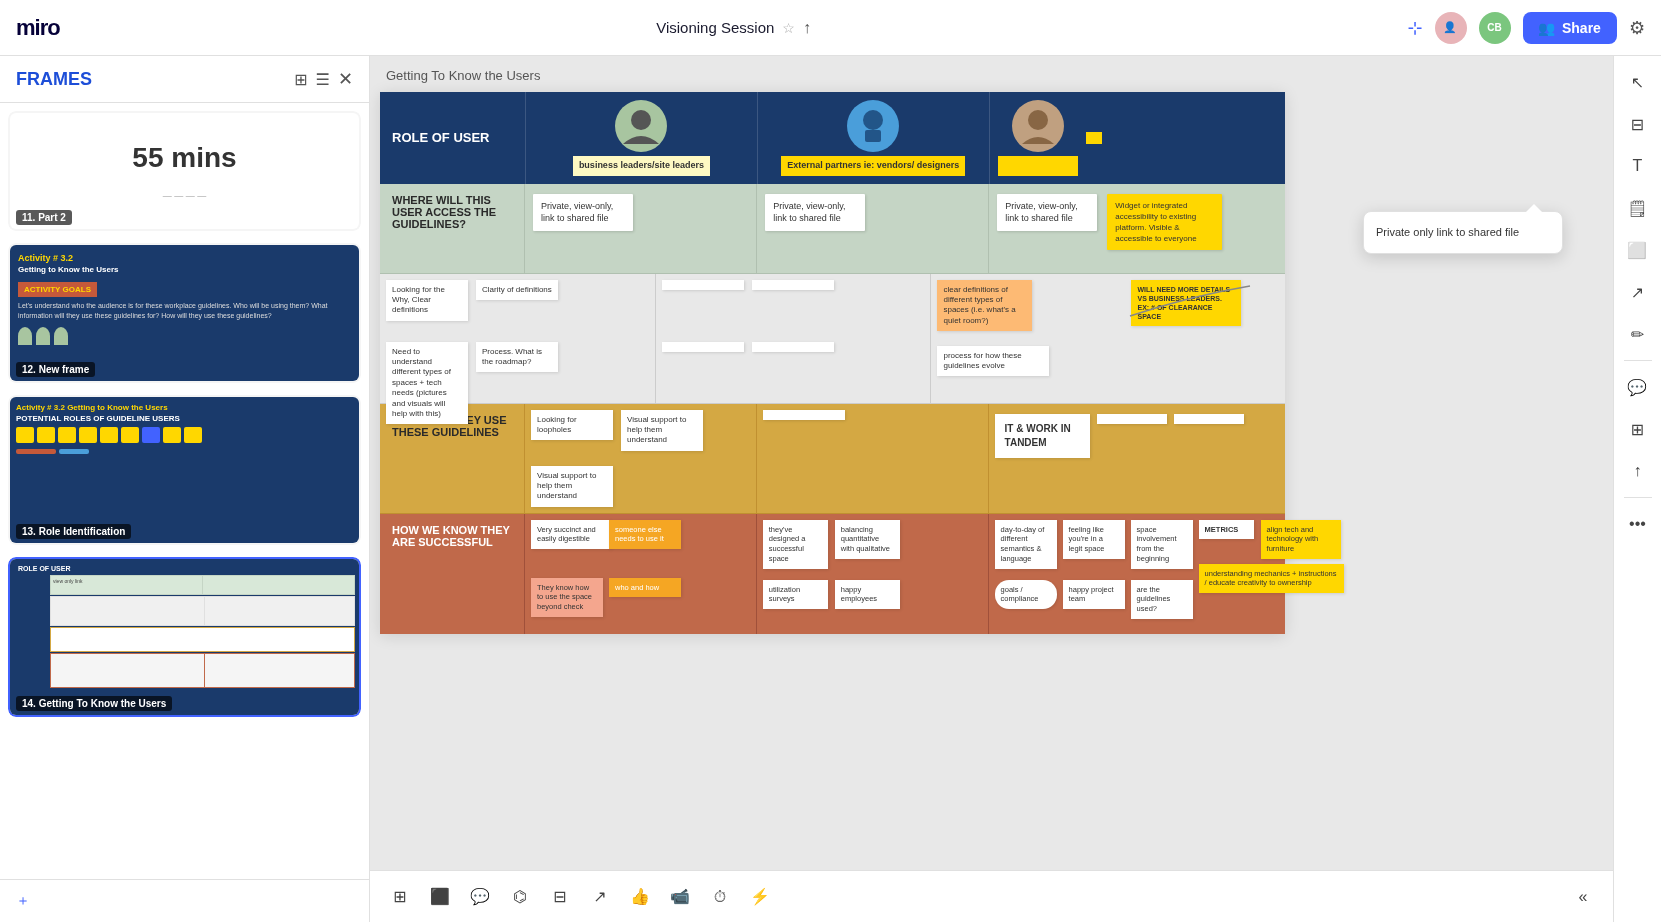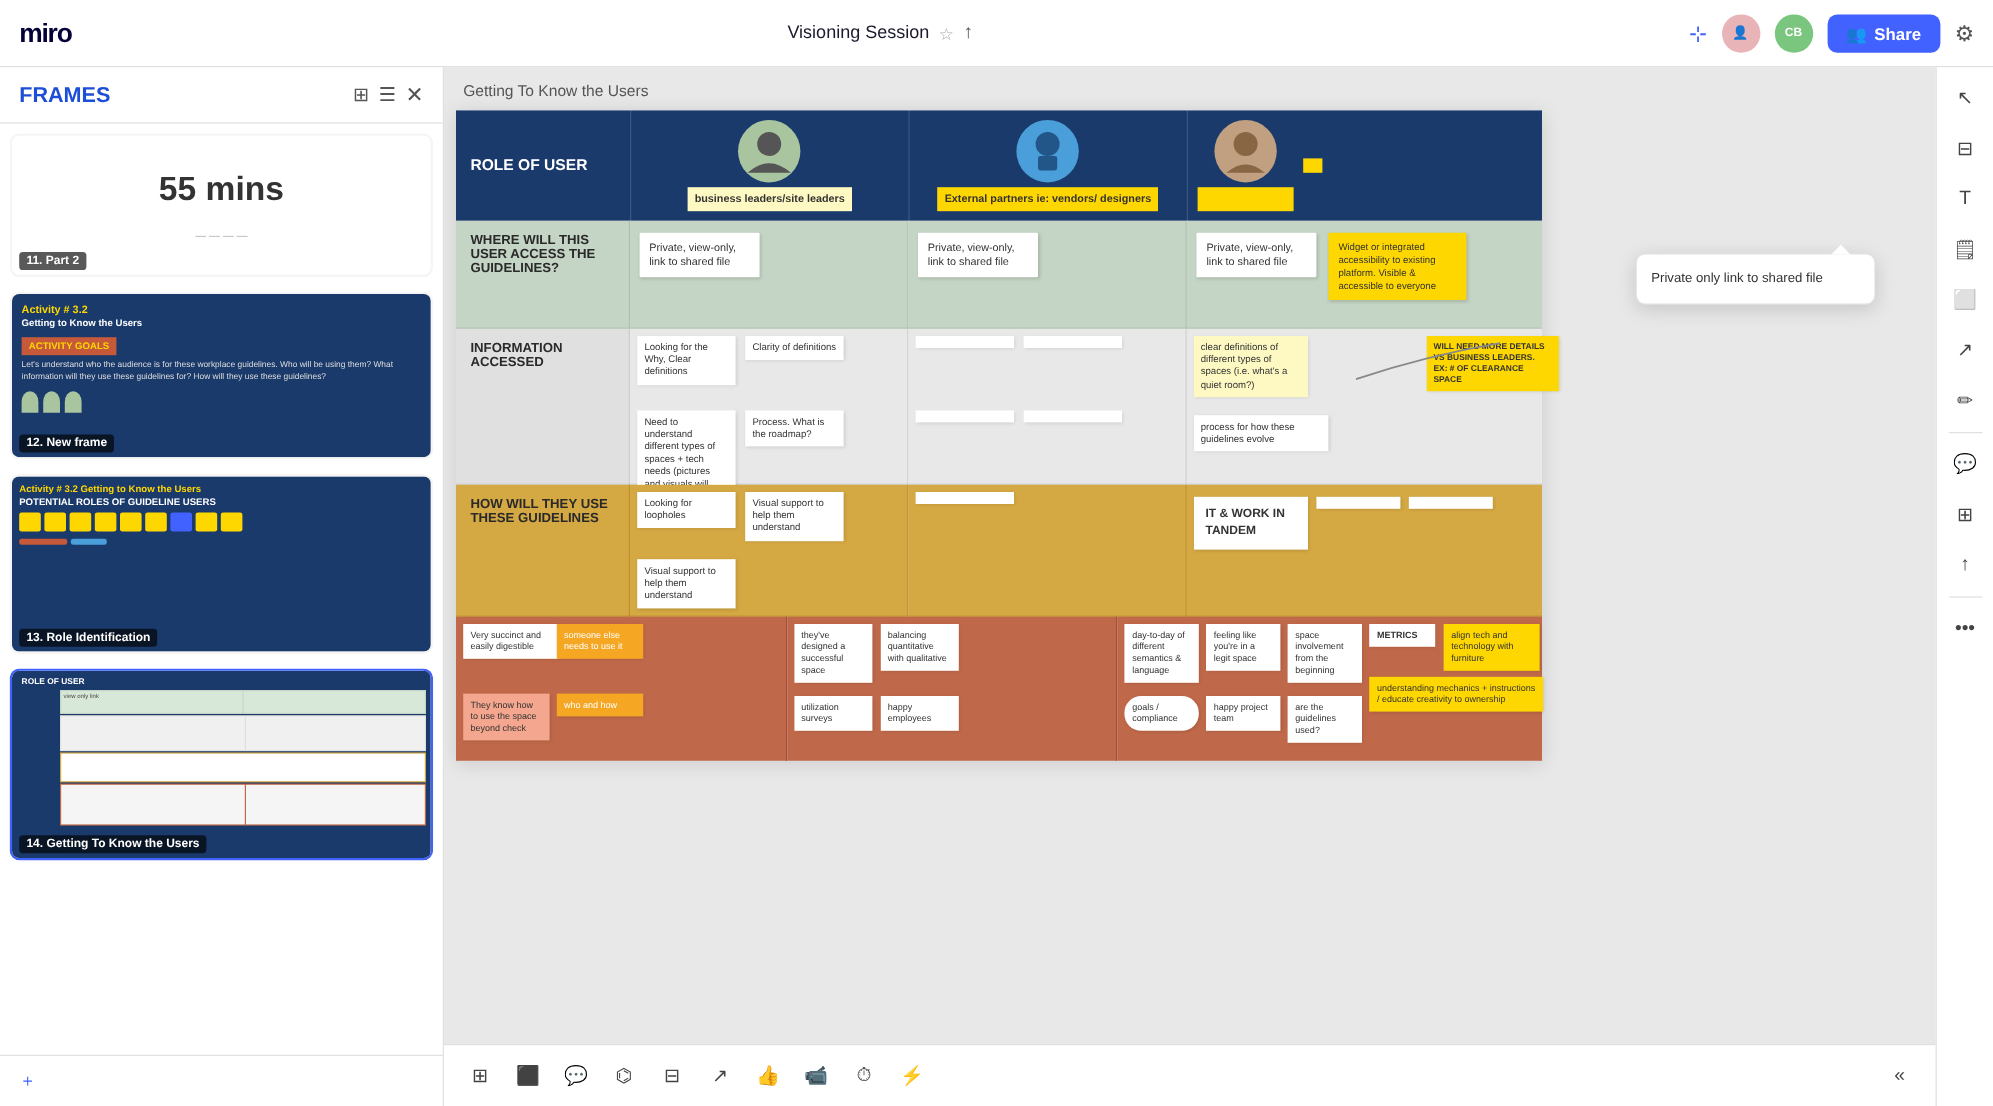--- a/index.html
+++ b/index.html
@@ -248,38 +248,37 @@
             <div style="background:#fff; padding:6px 8px; font-size:9px; color:#333; line-height:1.4; border-radius:1px; box-shadow:1px 1px 3px rgba(0,0,0,0.15); display:inline-block; width:100px; position:absolute; top:10px; left:8px;">Private, view-only, link to shared file</div>
           </div>
 
           <div style="flex:1.3; background:#c5d5c5; border-bottom:1px solid #b0c0b0; padding:8px; position:relative; min-height:90px;">
             <div style="background:#fff; padding:6px 8px; font-size:9px; color:#333; line-height:1.4; border-radius:1px; box-shadow:1px 1px 3px rgba(0,0,0,0.15); display:inline-block; width:100px; position:absolute; top:10px; left:8px;">Private, view-only, link to shared file</div>
             <div style="background:#FFD700; padding:6px 8px; font-size:8px; color:#333; line-height:1.4; border-radius:1px; box-shadow:1px 1px 3px rgba(0,0,0,0.15); display:inline-block; width:115px; position:absolute; top:10px; left:118px;">Widget or integrated accessibility to existing platform. Visible &amp; accessible to everyone</div>
           </div>
         </div>
 
         <div style="display:flex; min-height:130px;">
-          <div style="width:145px; flex-shrink:0; background:#e0e0e0; padding:10px 12px; font-weight:700; font-size:11px; color:#2a2a2a; border-right:1px solid #ccc; border-bottom:1px solid #ccc; display:flex; align-items:flex-start;">INFORMATION ACCESSED</div>
 
           <div style="flex:1; background:#e8e8e8; border-right:1px solid #ccc; border-bottom:1px solid #ccc; padding:6px; position:relative; min-height:130px;">
             <div style="background:#fff; padding:5px 6px; font-size:8px; color:#333; line-height:1.3; box-shadow:1px 1px 3px rgba(0,0,0,0.12); position:absolute; top:6px; left:6px; width:82px;">Looking for the Why, Clear definitions</div>
             <div style="background:#fff; padding:5px 6px; font-size:8px; color:#333; line-height:1.3; box-shadow:1px 1px 3px rgba(0,0,0,0.12); position:absolute; top:6px; left:96px; width:82px;">Clarity of definitions</div>
             <div style="background:#fff; padding:5px 6px; font-size:8px; color:#333; line-height:1.3; box-shadow:1px 1px 3px rgba(0,0,0,0.12); position:absolute; top:68px; left:6px; width:82px;">Need to understand different types of spaces + tech needs (pictures and visuals will help with this)</div>
             <div style="background:#fff; padding:5px 6px; font-size:8px; color:#333; line-height:1.3; box-shadow:1px 1px 3px rgba(0,0,0,0.12); position:absolute; top:68px; left:96px; width:82px;">Process. What is the roadmap?</div>
           </div>
 
           <div style="flex:1; background:#e8e8e8; border-right:1px solid #ccc; border-bottom:1px solid #ccc; padding:6px; position:relative; min-height:130px;">
             <div style="background:#fff; padding:5px 6px; font-size:8px; color:#333; line-height:1.3; box-shadow:1px 1px 3px rgba(0,0,0,0.12); position:absolute; top:6px; left:6px; width:82px;"></div>
             <div style="background:#fff; padding:5px 6px; font-size:8px; color:#333; line-height:1.3; box-shadow:1px 1px 3px rgba(0,0,0,0.12); position:absolute; top:6px; left:96px; width:82px;"></div>
             <div style="background:#fff; padding:5px 6px; font-size:8px; color:#333; line-height:1.3; box-shadow:1px 1px 3px rgba(0,0,0,0.12); position:absolute; top:68px; left:6px; width:82px;"></div>
             <div style="background:#fff; padding:5px 6px; font-size:8px; color:#333; line-height:1.3; box-shadow:1px 1px 3px rgba(0,0,0,0.12); position:absolute; top:68px; left:96px; width:82px;"></div>
           </div>
 
           <div style="flex:1.3; background:#e8e8e8; border-bottom:1px solid #ccc; padding:6px; position:relative; min-height:130px; overflow:visible;">
-            <div style="background:#fef9c3; padding:5px 6px; font-size:8px; color:#333; line-height:1.3; box-shadow:1px 1px 3px rgba(0,0,0,0.12); position:absolute; top:6px; left:6px; width:95px;">clear definitions of different types of spaces (i.e. what's a quiet room?)</div>
+            <div style="background:#fdba74; padding:5px 6px; font-size:8px; color:#333; line-height:1.3; box-shadow:1px 1px 3px rgba(0,0,0,0.12); position:absolute; top:6px; left:6px; width:95px;">clear definitions of different types of spaces (i.e. what's a quiet room?)</div>
             <div style="background:#fff; padding:5px 6px; font-size:8px; color:#333; line-height:1.3; box-shadow:1px 1px 3px rgba(0,0,0,0.12); position:absolute; top:72px; left:6px; width:112px;">process for how these guidelines evolve</div>
             <div style="background:#FFD700; padding:5px 6px; font-size:7px; color:#333; line-height:1.3; box-shadow:1px 1px 3px rgba(0,0,0,0.12); position:absolute; top:6px; left:200px; width:110px; font-weight:600;">WILL NEED MORE DETAILS VS BUSINESS LEADERS. EX: # OF CLEARANCE SPACE</div>
           </div>
         </div>
 
         <div style="display:flex; min-height:110px;">
           <div style="width:145px; flex-shrink:0; background:#d4a843; padding:10px 12px; font-weight:700; font-size:11px; color:#2a2a2a; border-right:1px solid #c09030; border-bottom:1px solid #c09030; display:flex; align-items:flex-start;">HOW WILL THEY USE THESE GUIDELINES</div>
 
           <div style="flex:1; background:#d4a843; border-right:1px solid #c09030; border-bottom:1px solid #c09030; padding:6px; position:relative; min-height:110px;">
             <div style="background:#fff; padding:5px 6px; font-size:8px; color:#333; line-height:1.3; box-shadow:1px 1px 3px rgba(0,0,0,0.12); position:absolute; top:6px; left:6px; width:82px;">Looking for loopholes</div>
@@ -292,20 +291,21 @@
           </div>
 
           <div style="flex:1.3; background:#d4a843; border-bottom:1px solid #c09030; padding:6px; position:relative; min-height:110px;">
             <div style="background:#fff; padding:8px 10px; font-size:10px; font-weight:700; color:#333; line-height:1.4; box-shadow:1px 1px 3px rgba(0,0,0,0.12); position:absolute; top:10px; left:6px; width:95px;">IT &amp; WORK IN TANDEM</div>
             <div style="background:#fff; padding:5px 6px; font-size:8px; color:#333; box-shadow:1px 1px 3px rgba(0,0,0,0.12); position:absolute; top:10px; left:108px; width:70px;"></div>
             <div style="background:#fff; padding:5px 6px; font-size:8px; color:#333; box-shadow:1px 1px 3px rgba(0,0,0,0.12); position:absolute; top:10px; left:185px; width:70px;"></div>
           </div>
         </div>
 
         <div style="display:flex; min-height:120px;">
+          <div style="width:145px; flex-shrink:0; background:#c0694a; padding:10px 12px; font-weight:700; font-size:11px; color:#fff; border-right:1px solid #a0503a; display:flex; align-items:flex-start;">HOW WE KNOW THEY ARE SUCCESSFUL</div>
 
           <div style="flex:1; background:#c0694a; border-right:1px solid #a0503a; padding:6px; position:relative; min-height:120px;">
             <div style="background:#fff; padding:5px 6px; font-size:7.5px; color:#333; line-height:1.3; box-shadow:1px 1px 3px rgba(0,0,0,0.12); position:absolute; top:6px; left:6px; width:80px;">Very succinct and easily digestible</div>
             <div style="background:#f4a68e; padding:5px 6px; font-size:7.5px; color:#333; line-height:1.3; box-shadow:1px 1px 3px rgba(0,0,0,0.12); position:absolute; top:64px; left:6px; width:72px;">They know how to use the space beyond check</div>
             <div style="background:#f5a623; padding:5px 6px; font-size:7.5px; color:#fff; line-height:1.3; box-shadow:1px 1px 3px rgba(0,0,0,0.12); position:absolute; top:6px; left:84px; width:72px;">someone else needs to use it</div>
             <div style="background:#f5a623; padding:5px 6px; font-size:7.5px; color:#fff; line-height:1.3; box-shadow:1px 1px 3px rgba(0,0,0,0.12); position:absolute; top:64px; left:84px; width:72px;">who and how</div>
           </div>
 
           <div style="flex:1; background:#c0694a; border-right:1px solid #a0503a; padding:6px; position:relative; min-height:120px;">
             <div style="background:#fff; padding:5px 6px; font-size:7.5px; color:#333; line-height:1.3; box-shadow:1px 1px 3px rgba(0,0,0,0.12); position:absolute; top:6px; left:6px; width:65px;">they've designed a successful space</div>

